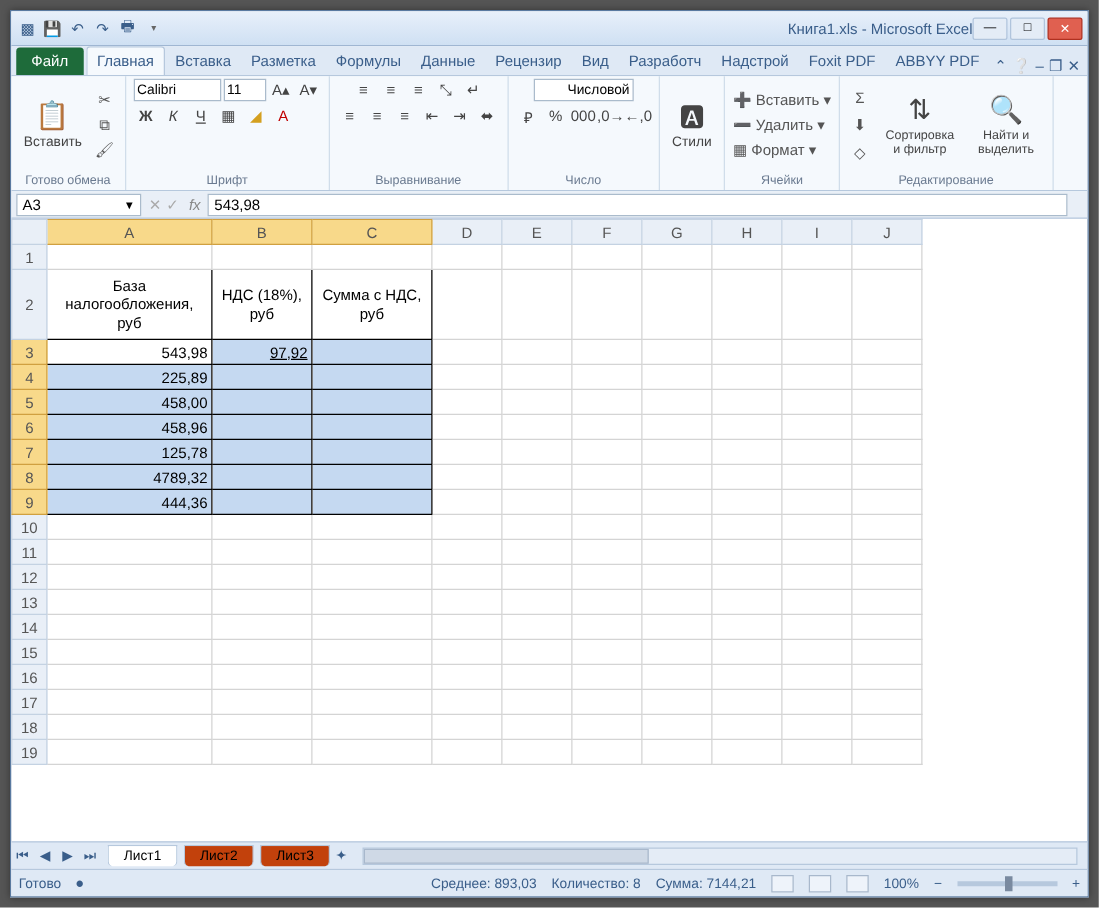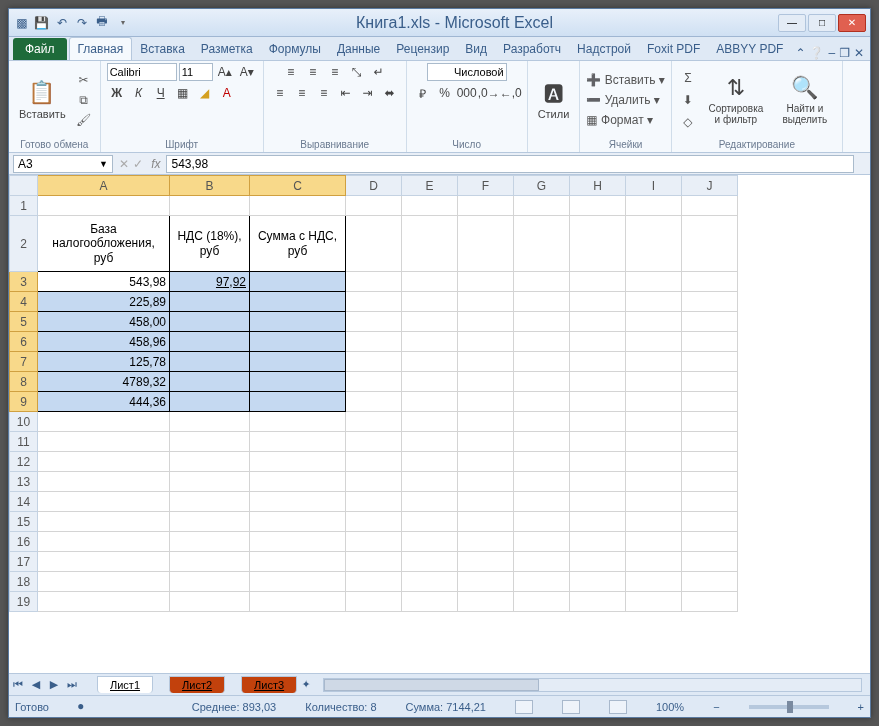--- a/index.html
+++ b/index.html
@@ -1,21 +1,21 @@
 <!DOCTYPE html>
 <html><head>
 <meta charset="utf-8">
 <style>
 * { box-sizing: border-box; margin: 0; padding: 0; font-family: "Segoe UI", Tahoma, sans-serif; }
 body { background: #555; padding: 8px; }
 .window { width: 863px; height: 710px; background: #fff; border: 1px solid #5a7aa0; box-shadow: 0 0 6px rgba(0,0,0,.4); display: flex; flex-direction: column; overflow: hidden; }
 .titlebar { height: 28px; background: linear-gradient(#e8f0fa,#cfe0f3); display: flex; align-items: center; padding: 0 4px; border-bottom: 1px solid #9fb6d2; }
 .qat { display: flex; gap: 2px; align-items: center; }
 .qat span, .qat-icon { width: 18px; height: 18px; display: inline-flex; align-items: center; justify-content: center; font-size: 12px; color: #3a5e8a; }
-.title { flex: 1; text-align: center; font-size: 16px; color: #3a5e8a; }
+.title { flex: 1; text-align: right; font-size: 12px; color: #3a5e8a; }
 .winbtns { display: flex; gap: 2px; }
 .winbtn { width: 28px; height: 18px; background: #e4ecf6; border: 1px solid #b0c4dc; border-radius: 2px; display: flex; align-items: center; justify-content: center; font-size: 10px; cursor: pointer; }
 .winbtn.close { background: #e06050; color: #fff; border-color: #b03020; }
 .ribbon-tabs { height: 24px; background: #dfe9f5; display: flex; align-items: flex-end; padding-left: 4px; border-bottom: 1px solid #b6c8dd; font-size: 12px; }
 .filetab { background: #1e6b3a; color: #fff; padding: 4px 12px; border-radius: 3px 3px 0 0; margin-right: 2px; cursor: pointer; }
 .rtab { padding: 4px 8px; color: #3a5e8a; cursor: pointer; }
 .rtab.active { background: #f5f9fd; border: 1px solid #b6c8dd; border-bottom: none; border-radius: 3px 3px 0 0; }
 .ribbon-right { margin-left: auto; display: flex; gap: 4px; padding-right: 6px; align-items: center; }
 .ribbon-right span { font-size: 12px; color: #3a5e8a; cursor: pointer; }
 .ribbon { height: 92px; background: #f5f9fd; border-bottom: 1px solid #b6c8dd; display: flex; font-size: 11px; color: #444; }
@@ -42,25 +42,25 @@
 .rowhdr { width: 28px; background: #e9eff7; border: 1px solid #c4d2e2; text-align: center; color: #555; }
 .rowhdr.sel { background: #f8d98a; border-color: #d0a040; }
 td.cell { border: 1px solid #d4d4d4; height: 20px; padding: 0 3px; text-align: right; vertical-align: middle; background: #fff; overflow: hidden; white-space: nowrap; }
 td.cell.hdr { text-align: center; vertical-align: middle; background: #fff; white-space: normal; line-height: 1.2; }
 tr.r2 td.cell { height: 56px; }
 td.selrange { background: #c5d9f1; }
 td.selrange.active { background: #fff; }
 .corner { width: 28px; background: #e9eff7; border: 1px solid #c4d2e2; }
 .sheettabs { height: 22px; background: #dfe9f5; border-top: 1px solid #b6c8dd; display: flex; align-items: center; font-size: 11px; }
 .navbtn { width: 18px; height: 18px; display: flex; align-items: center; justify-content: center; cursor: pointer; color: #3a5e8a; }
-.stab { padding: 2px 12px; background: #fff; border: 1px solid #b6c8dd; border-bottom: none; margin-left: 16px; cursor: pointer; border-radius: 0 0 4px 4px; text-decoration: underline; }
+.stab { padding: 2px 12px; background: #fff; border: 1px solid #b6c8dd; border-bottom: none; margin-left: 5px; cursor: pointer; border-radius: 0 0 4px 4px; }
 .stab.inactive { background: #c2410c; }
 .hscroll { flex: 1; margin: 0 8px; height: 14px; background: #e4ecf6; border: 1px solid #b6c8dd; position: relative; }
 .hscroll .thumb { position: absolute; left: 0; width: 40%; top: 0; bottom: 0; background: #cfd9e6; border: 1px solid #a8b8cc; }
-.statusbar { height: 22px; background: #dfe9f5; border-top: 1px solid #b6c8dd; display: flex; align-items: center; font-size: 11px; color: #3a5e8a; padding: 0 6px; gap: 29px; }
+.statusbar { height: 22px; background: #dfe9f5; border-top: 1px solid #b6c8dd; display: flex; align-items: center; font-size: 11px; color: #3a5e8a; padding: 0 6px; gap: 12px; }
 .statusbar .spacer { flex: 1; }
 .zslider { width: 80px; height: 4px; background: #b6c8dd; position: relative; }
 .zslider .zthumb { position: absolute; left: 38px; top: -4px; width: 6px; height: 12px; background: #7a8aa0; }
 .viewbtn { width: 18px; height: 14px; border: 1px solid #a8b8cc; background: #eef3fa; cursor: pointer; }
 .dropdown-arrow::after { content: "▾"; font-size: 8px; margin-left: 2px; color: #666; }
 </style>
 </head>
 <body>
 
 <div class="window">

